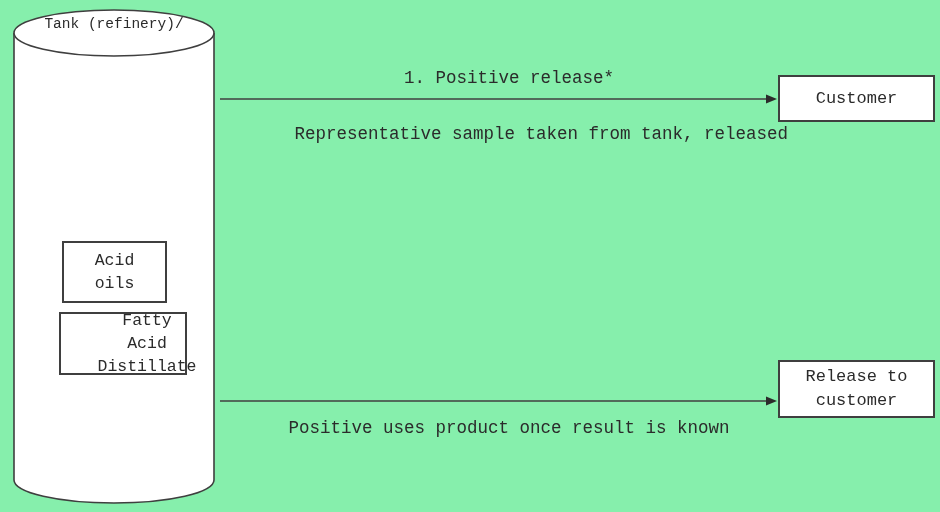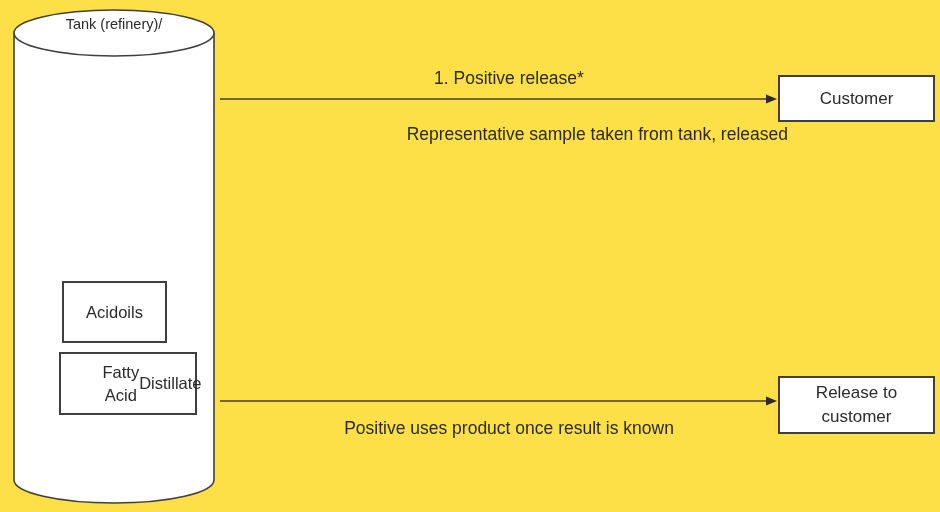--- a/index.html
+++ b/index.html
@@ -4,23 +4,23 @@
 <style>
   html, body {
     margin: 0;
     padding: 0;
     background: #ffffff;
   }
   .canvas {
     position: relative;
     width: 940px;
     height: 512px;
-    background: #fde047;
+    background: #86efac;
     overflow: hidden;
-    font-family: Liberation Sans, sans-serif;
+    font-family: Liberation Mono, monospace;
     color: #2b2b2b;
   }
   .shapes-svg {
     position: absolute;
     left: 0;
     top: 0;
     width: 940px;
     height: 512px;
   }
   .tank-title {
@@ -31,38 +31,37 @@
     text-align: center;
     font-size: 14.5px;
     line-height: 21px;
   }
   .inner-box {
     position: absolute;
     box-sizing: border-box;
     border: 2px solid #3f3f3f;
     background: #ffffff;
     display: flex;
-    flex-direction: row;
+    flex-direction: column;
     align-items: center;
     justify-content: center;
     text-align: center;
     font-size: 16.5px;
     line-height: 23px;
-    margin-top: 40px;
   }
   .inner-box.acid-oils {
     left: 62px;
     top: 241px;
     width: 105px;
     height: 62px;
   }
   .inner-box.fatty-acid {
     left: 59px;
     top: 312px;
-    width: 138px;
+    width: 128px;
     height: 63px;
     padding-left: 48px;
   }
   .target-box {
     position: absolute;
     box-sizing: border-box;
     left: 778px;
     width: 157px;
     border: 2px solid #3f3f3f;
     background: #ffffff;
@@ -72,21 +71,21 @@
     justify-content: center;
     text-align: center;
     font-size: 17px;
     line-height: 24px;
   }
   .target-box.customer {
     top: 75px;
     height: 47px;
   }
   .target-box.release {
-    top: 376px;
+    top: 360px;
     height: 58px;
   }
   .flow-text {
     position: absolute;
     left: 230px;
     width: 558px;
     text-align: center;
     font-size: 17.5px;
     line-height: 25px;
   }

